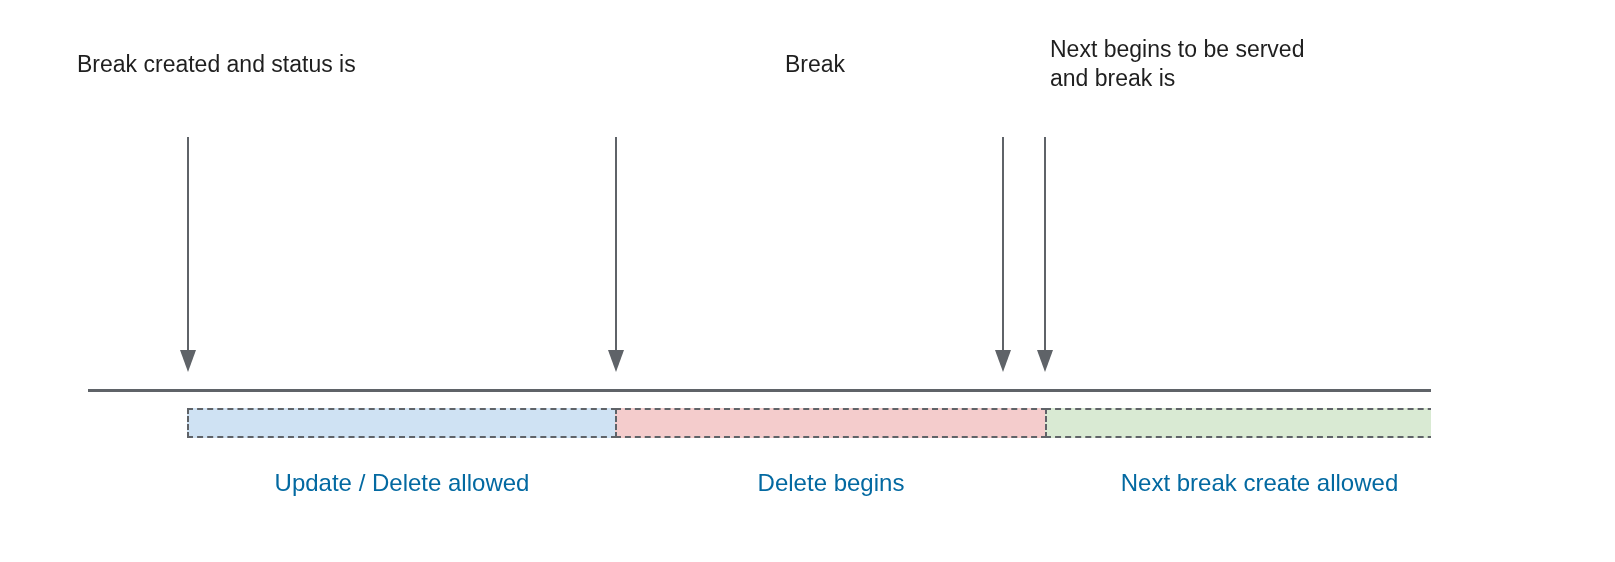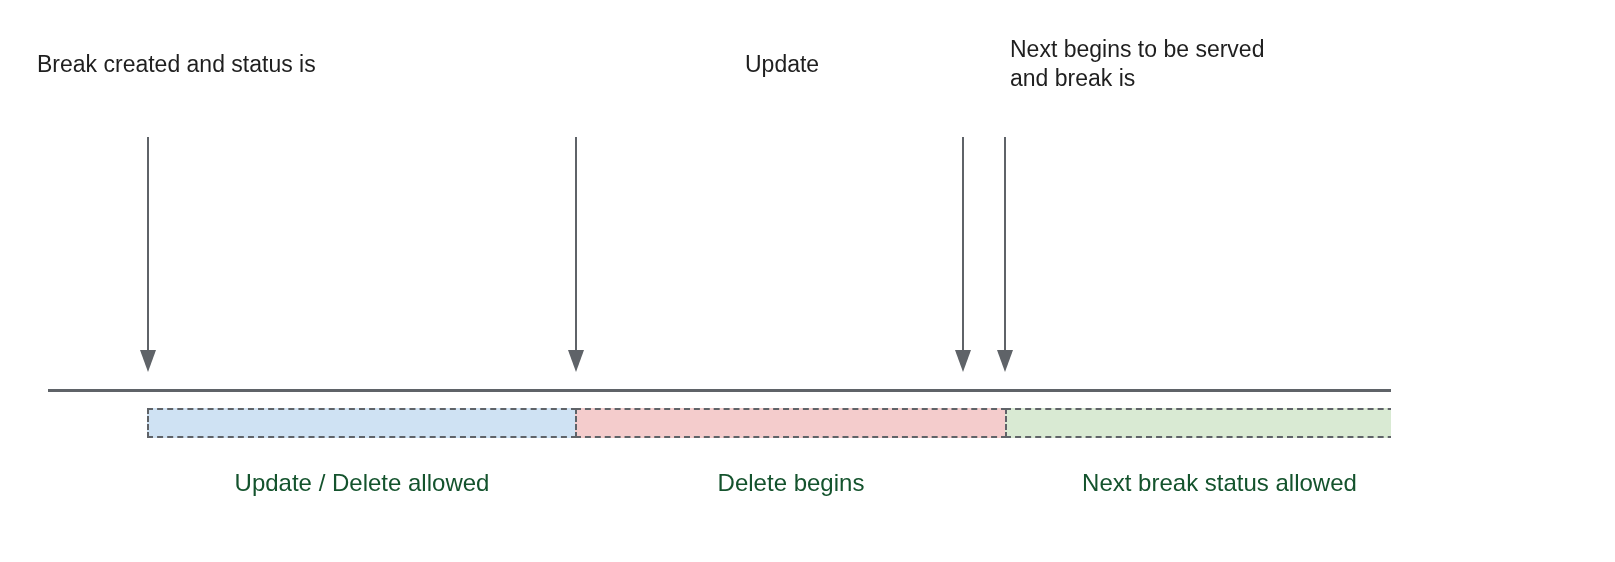--- a/index.html
+++ b/index.html
@@ -5,20 +5,21 @@
   * { margin: 0; padding: 0; box-sizing: border-box; }
   html, body { background: #ffffff; }
   .canvas {
     position: relative;
     width: 1391px;
     height: 562px;
     background: #ffffff;
     font-family: "Liberation Sans", sans-serif;
     color: #1f1f1f;
     overflow: hidden;
+    margin-left: 40px;
   }
   
   .annotation {
     position: absolute;
     font-size: 23px;
     line-height: 29px;
     white-space: nowrap;
     color: #1f1f1f;
   }
   .annotation .code {
@@ -78,38 +79,38 @@
   #segment-update-delete { left: 147px;  width: 430px; background: #cfe2f3; }
   #segment-delete        { left: 575px;  width: 432px; background: #f4cccc; }
   #segment-next-create   { left: 1005px; width: 429px; background: #d9ead3; }
   
   .segment-caption {
     position: absolute;
     top: 468px;
     font-size: 24px;
     line-height: 29px;
     text-align: center;
-    color: #14532d;
+    color: #0369a1;
   }
   #caption-update-delete { left: 147px;  width: 430px; }
   #caption-delete        { left: 575px;  width: 432px; }
   #caption-next-create   { left: 1005px; width: 429px; }
 </style>
 </head>
 <body>
 
 <div class="canvas">
 
   <div class="annotation" id="annotation-1">
     <div>Break created and status is</div>
   </div>
 
 
   <div class="annotation" id="annotation-3">
-    <div>Update</div>
+    <div>Break</div>
   </div>
 
   <div class="annotation" id="annotation-4">
     <div>Next begins to be served</div>
     <div>and break is</div>
   </div>
 
   <div class="v-arrow" id="arrow-1">
       <span class="head"></span>
     </div>
@@ -126,15 +127,15 @@
   <div class="axis-line"></div>
   <div class="axis-head"></div>
   <div class="axis-label">time</div>
 
   <div class="segment" id="segment-update-delete"></div>
   <div class="segment" id="segment-delete"></div>
   <div class="segment" id="segment-next-create"></div>
 
   <div class="segment-caption" id="caption-update-delete">Update / Delete allowed</div>
   <div class="segment-caption" id="caption-delete">Delete begins</div>
-  <div class="segment-caption" id="caption-next-create">Next break status allowed</div>
+  <div class="segment-caption" id="caption-next-create">Next break create allowed</div>
 
 </div>
 
 </body></html>

